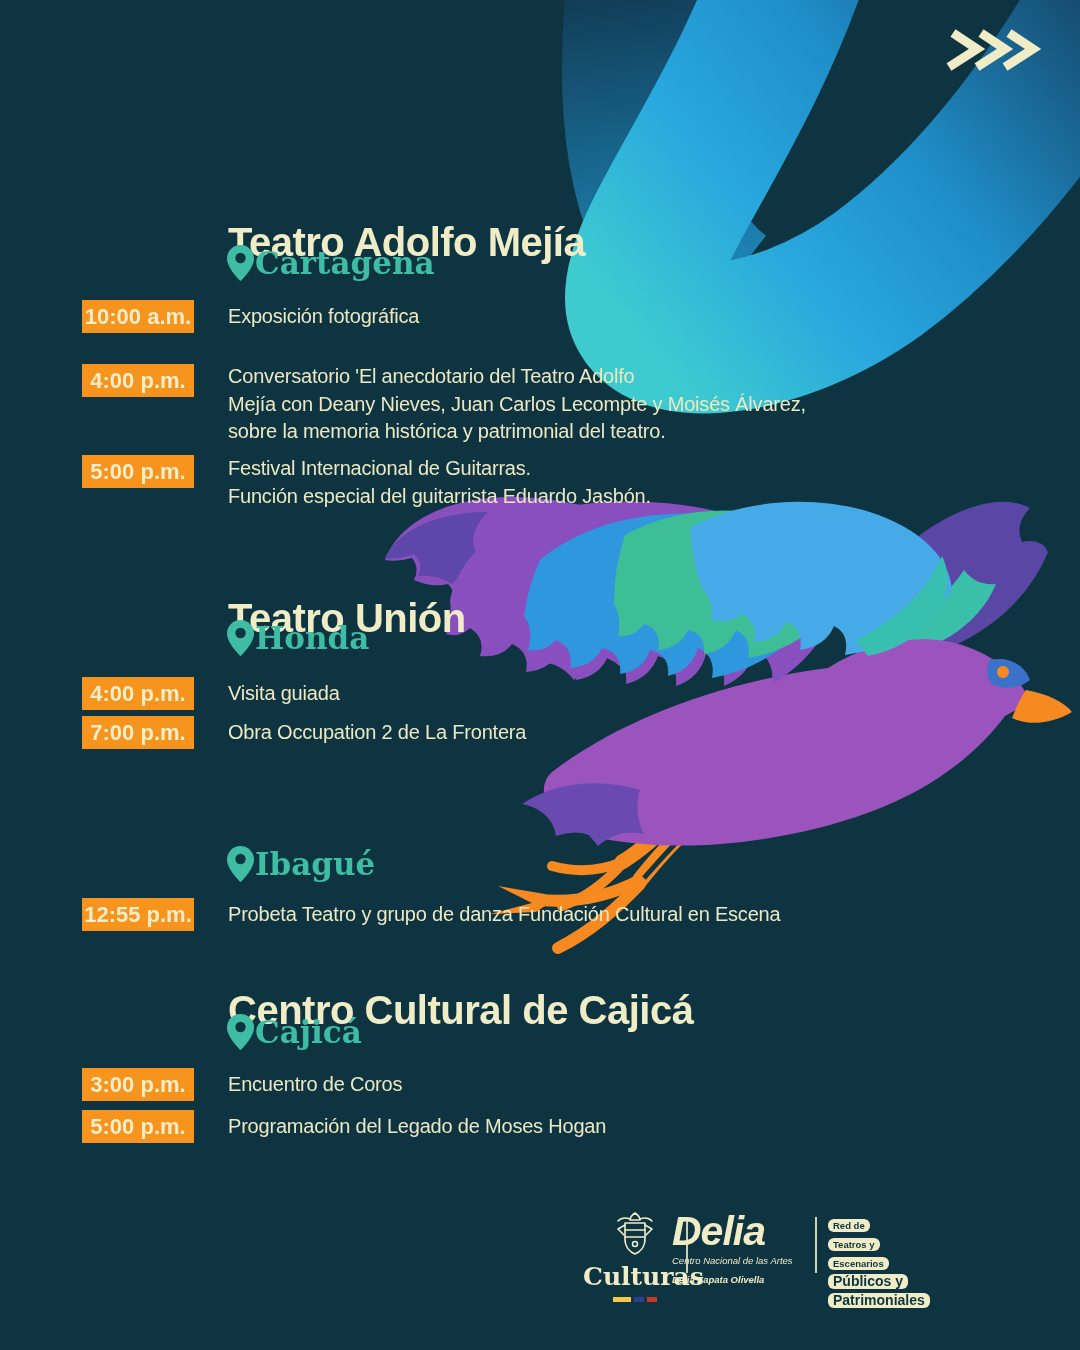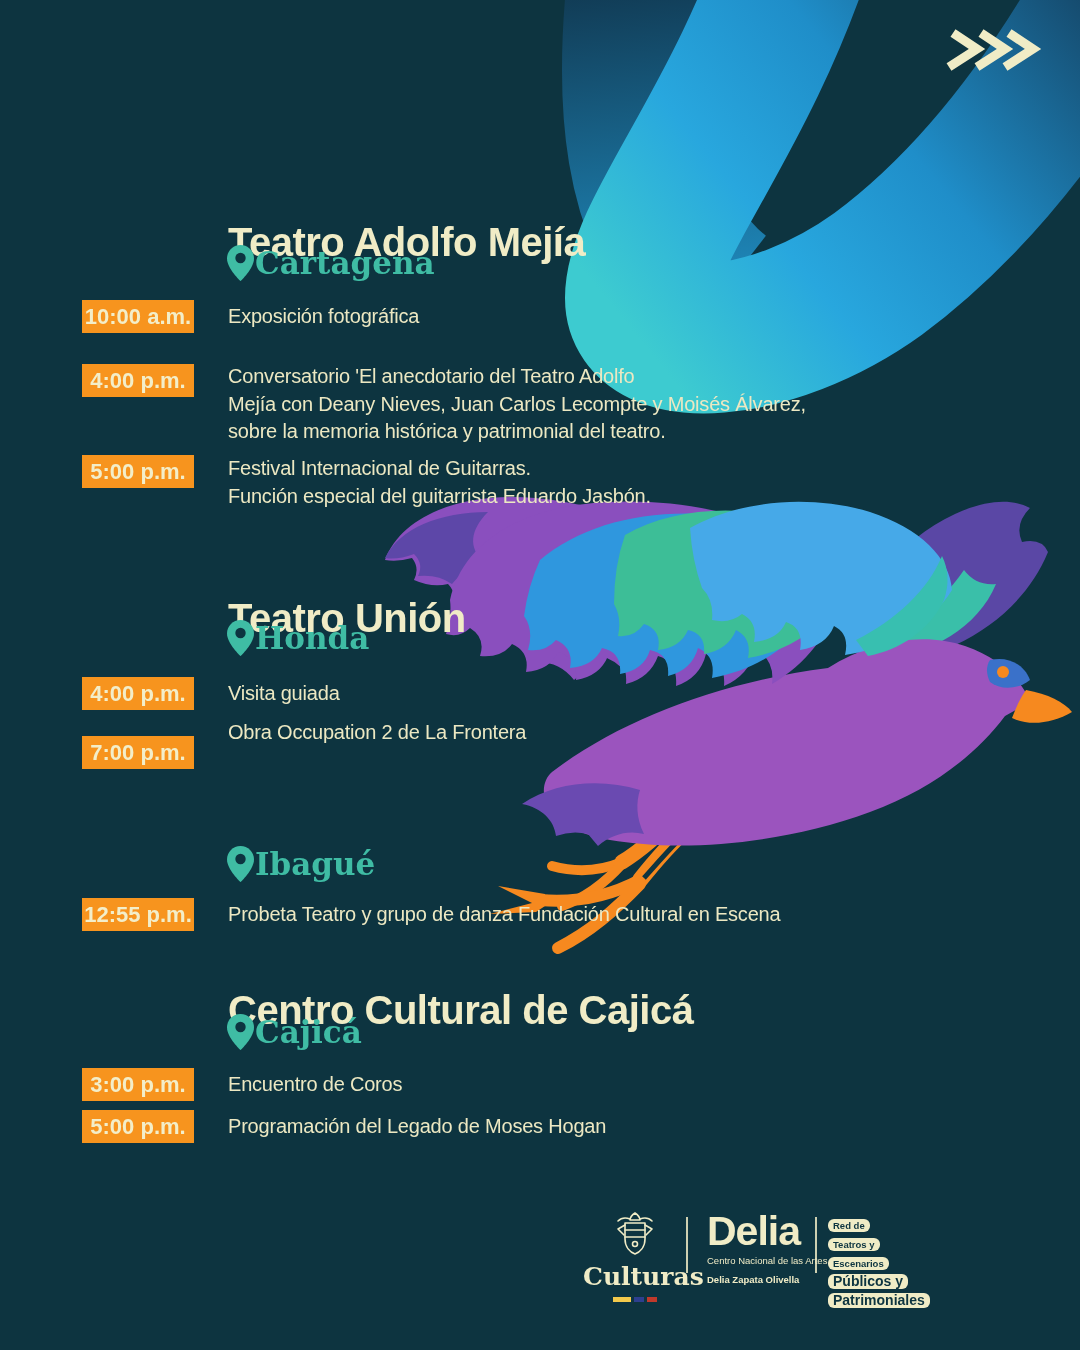--- a/index.html
+++ b/index.html
@@ -21,21 +21,21 @@
 
   .footer-block{position:absolute;z-index:3;color:#f0ecc6;}
   .culturas{left:583px;top:1211px;width:104px;text-align:center;}
   .culturas-label{font-family:"DejaVu Serif",serif;font-weight:700;font-size:25px;margin-top:1px;}
   .flagbar{display:flex;justify-content:center;gap:3px;margin-top:6px;}
   .flagbar i{display:block;height:5px;}
   .flag-y{width:18px;background:#f2c94c;}
   .flag-b{width:10px;background:#2d3f8f;}
   .flag-r{width:10px;background:#c0392b;}
   .vdiv{position:absolute;width:2px;height:56px;background:#f0ecc6;opacity:.85;z-index:3;}
-  .delia{left:707px;top:1212px;}
+  .delia{left:672px;top:1212px;font-style:italic;}
   .delia-title{font-weight:700;font-size:41px;line-height:0.95;letter-spacing:-1px;}
   .delia-sub{font-size:9.5px;line-height:1.2;margin-top:4px;letter-spacing:0;}
   .delia-sub.b{font-weight:700;margin-top:8px;}
   .stairs{left:828px;top:1215px;}
   .stairs div{margin-bottom:1px;}
   .stair{display:inline-block;background:#f0ecc6;color:#0d3440;font-weight:700;
          padding:1px 5px;white-space:nowrap;border-radius:6px;}
   .stair.sm{font-size:9.5px;line-height:11px;}
   .stair.lg{font-size:14px;line-height:13px;}
 </style>
@@ -150,21 +150,21 @@
     <svg width="27" height="36" viewBox="0 0 27 36">
       <path fill="#3fbca4" d="M13.5,0 C6,0 0,6 0,13.4 C0,23.5 13.5,36 13.5,36 C13.5,36 27,23.5 27,13.4 C27,6 21,0 13.5,0 Z"></path>
       <circle cx="13.5" cy="13" r="5.2" fill="#0d3440"></circle>
     </svg>
     <span class="city-label">Honda</span>
   </div>
   <div class="badge" style="top:677px">4:00 p.m.</div>
   <div class="evt single" style="top:677px">
     <span>Visita guiada</span>
   </div>
-  <div class="badge" style="top:736px">7:00 p.m.</div>
+  <div class="badge" style="top:716px">7:00 p.m.</div>
   <div class="evt single" style="top:716px">
     <span>Obra Occupation 2 de La Frontera</span>
   </div>
 
   <div class="city" style="top:846px">
     <svg width="27" height="36" viewBox="0 0 27 36">
       <path fill="#3fbca4" d="M13.5,0 C6,0 0,6 0,13.4 C0,23.5 13.5,36 13.5,36 C13.5,36 27,23.5 27,13.4 C27,6 21,0 13.5,0 Z"></path>
       <circle cx="13.5" cy="13" r="5.2" fill="#0d3440"></circle>
     </svg>
     <span class="city-label">Ibagué</span>

